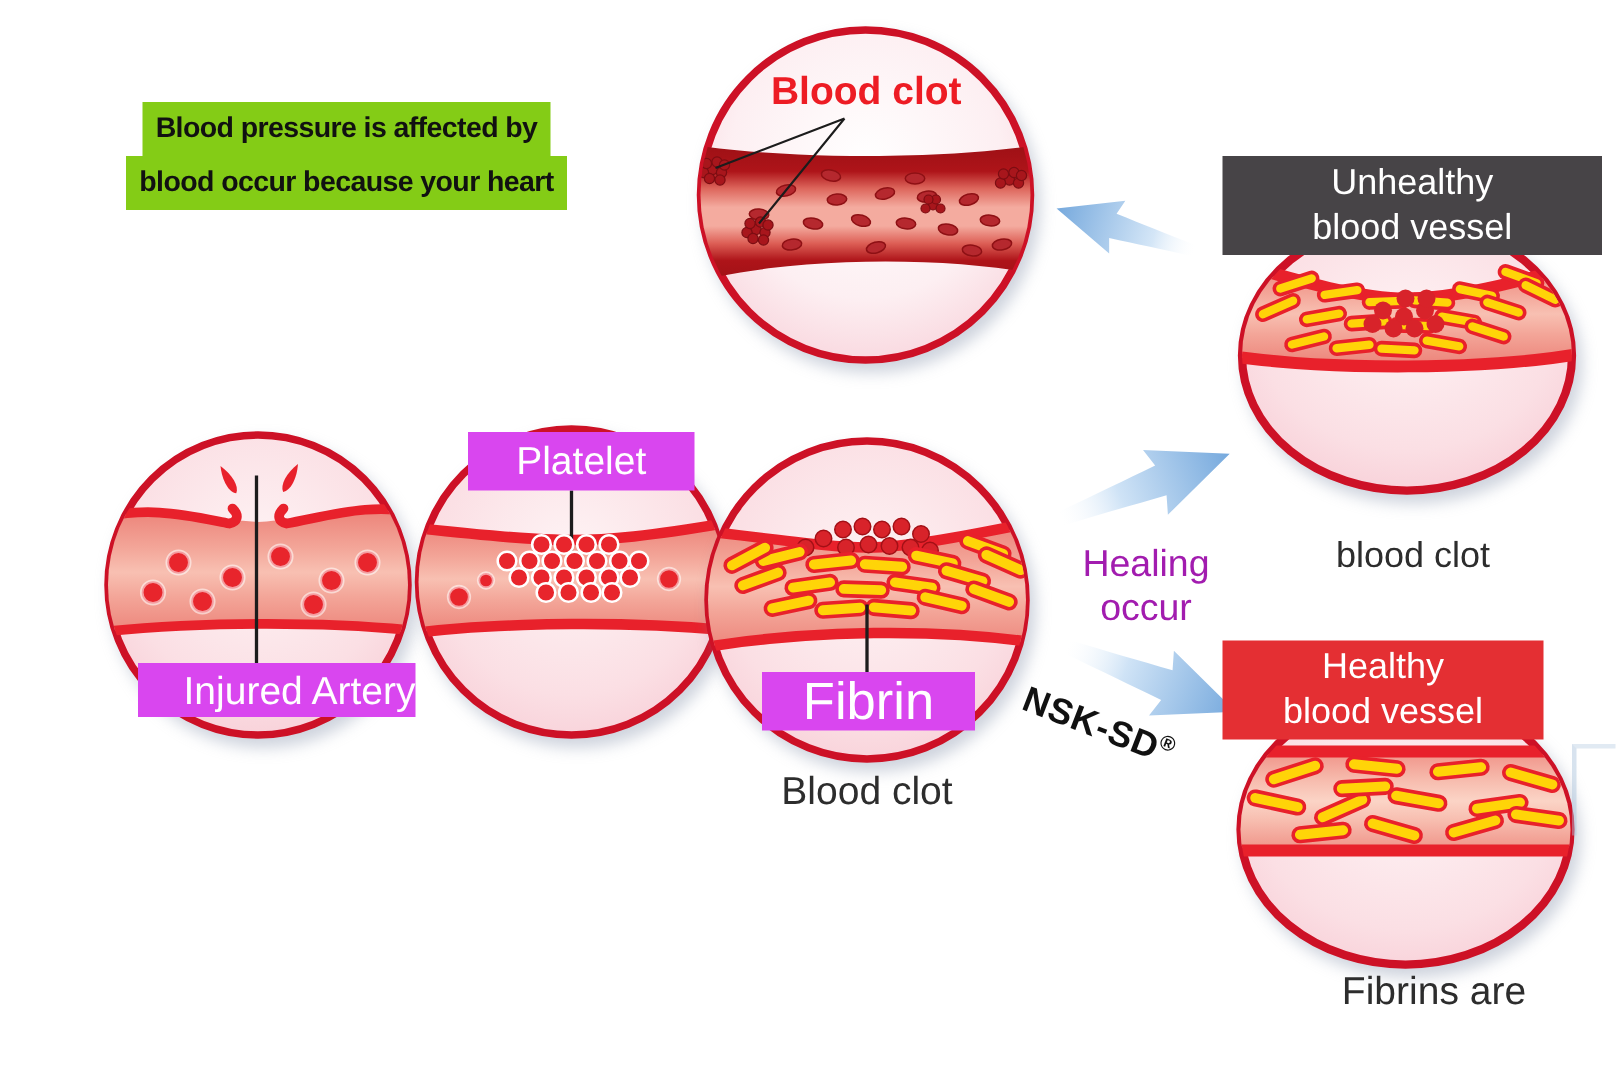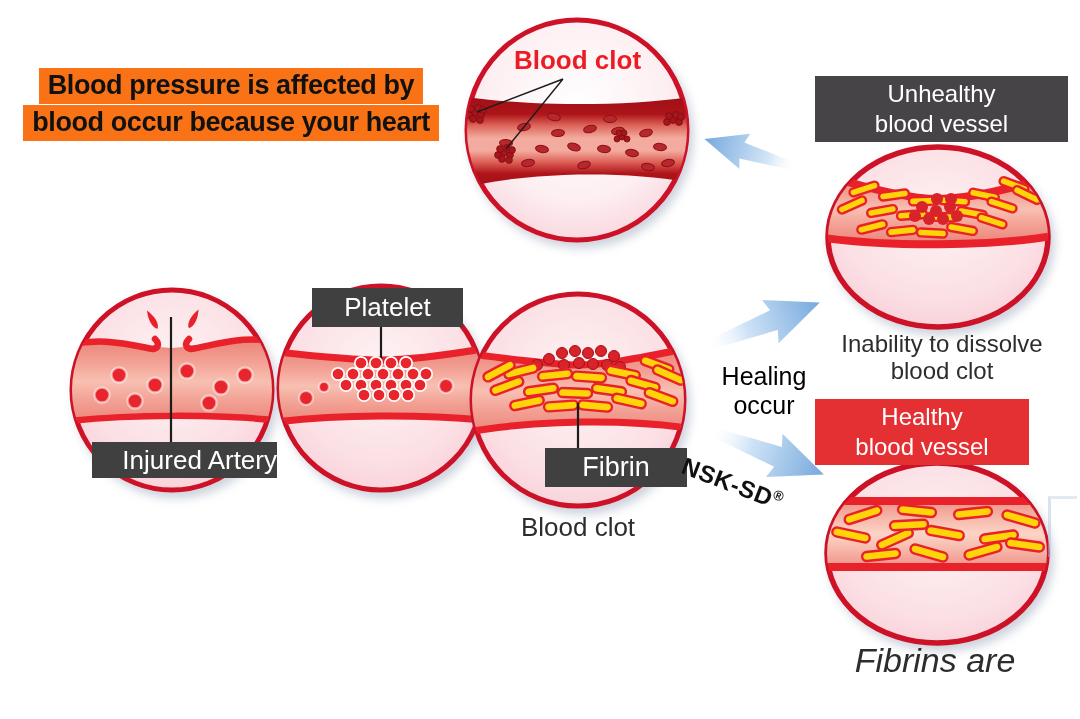--- a/index.html
+++ b/index.html
@@ -2,34 +2,34 @@
 <html><head>
 <meta charset="utf-8">
 <style>
   html,body{margin:0;padding:0;background:#ffffff;}
   #canvas{position:relative;width:1080px;height:719px;background:#ffffff;overflow:hidden;
           font-family:"Liberation Sans","DejaVu Sans",sans-serif;}
   .abs{position:absolute;}
   .circle-svg{position:absolute;filter:drop-shadow(4px 6px 5px rgba(125,140,165,.38));}
   
   .note{left:10px;top:68px;width:442px;text-align:center;z-index:6;line-height:33px;}
-  .note span{display:inline-block;background:#f97316;color:#111111;font-weight:700;
-             font-size:27px;padding:1px 9px 2px;letter-spacing:-.4px;}
+  .note span{display:inline-block;background:#84cc16;color:#111111;font-weight:700;
+             font-size:19px;padding:1px 9px 2px;letter-spacing:-.4px;}
   
   .lblbox{display:flex;flex-direction:column;justify-content:center;
-          color:#ffffff;text-align:center;z-index:5;}
+          color:#ffffff;text-align:center;z-index:5;margin-top:28px;}
   .lbl-red{background:#e42f33;}
   .lbl-dark{background:#474447;}
   .lblbox .l1,.lblbox .l2{display:block;line-height:30px;font-size:24px;font-weight:400;}
-  .tag{z-index:5;display:flex;align-items:center;justify-content:center;background:#404040;
+  .tag{z-index:5;display:flex;align-items:center;justify-content:center;background:#d946ef;
        color:#fff;font-size:26px;font-weight:400;}
   .caption{z-index:5;text-align:center;color:#2d2d2d;font-weight:500;}
   .bloodclot-title{left:505px;top:45px;width:145px;text-align:center;color:#ed1c24;
                    font-weight:700;font-size:26px;z-index:5;}
-  .healing{left:703px;top:362px;width:122px;text-align:center;color:#000000;
+  .healing{left:703px;top:362px;width:122px;text-align:center;color:#a21caf;
            font-size:25px;line-height:29px;font-weight:500;z-index:5;}
   .nsk{left:688px;top:452px;width:140px;color:#111;font-weight:700;font-size:24px;
        transform:rotate(21deg);transform-origin:left top;z-index:5;letter-spacing:.5px;}
   .nsk .reg{font-size:14px;vertical-align:super;}
   .arrow-svg{position:absolute;z-index:2;}
   .artifact{left:1048px;top:496px;width:26px;height:58px;z-index:1;
             border-left:3px solid rgba(170,195,220,.45);border-top:3px solid rgba(170,195,220,.35);}
 </style>
 </head>
 <body>
@@ -192,21 +192,21 @@
           <circle cx="113" cy="56" r="6"></circle>
           <circle cx="127" cy="56" r="6"></circle>
       </g>
     </g>
   </svg>
   <div class="abs lblbox lbl-dark" style="left:815px;top:76px;width:253px;height:66px;">
     <span class="l1">Unhealthy</span>
     <span class="l2">blood vessel</span>
   </div>
   <div class="abs caption" style="left:808px;top:330px;width:268px;font-size:24px;line-height:27px;">
-    <span>Inability to dissolve</span><br>
+    <br>
     <span>blood clot</span>
   </div>
 
   <svg class="circle-svg" style="left:69px;top:287px;" width="206" height="206" viewBox="0 0 206 206">
     <defs>
       <radialGradient id="ic-bg" cx="50%" cy="40%" r="75%">
         <stop offset="0" stop-color="#fef4f5"></stop>
           <stop offset=".6" stop-color="#fbdfe4"></stop>
         <stop offset="1" stop-color="#f6c6d0"></stop>
       </radialGradient>
@@ -356,21 +356,21 @@
         <rect x="-17" y="-4.5" width="34" height="9" rx="4.5" transform="translate(58,112) rotate(-12)"></rect>
         <rect x="-17" y="-4.5" width="34" height="9" rx="4.5" transform="translate(92,115) rotate(-4)"></rect>
         <rect x="-17" y="-4.5" width="34" height="9" rx="4.5" transform="translate(126,115) rotate(5)"></rect>
         <rect x="-17" y="-4.5" width="34" height="9" rx="4.5" transform="translate(160,110) rotate(13)"></rect>
         <rect x="-17" y="-4.5" width="34" height="9" rx="4.5" transform="translate(30,80) rotate(-28)"></rect>
         <rect x="-17" y="-4.5" width="34" height="9" rx="4.5" transform="translate(192,106) rotate(20)"></rect>
       </g>
       <line x1="109" y1="112" x2="109" y2="158" stroke="#1c1c1c" stroke-width="2.2"></line>
     </g>
   </svg>
-  <div class="abs tag" style="left:508px;top:448px;width:142px;height:39px;font-size:27px;margin-left:37px;">
+  <div class="abs tag" style="left:508px;top:448px;width:142px;height:39px;font-size:35px;">
     <span>Fibrin</span>
   </div>
   <div class="abs caption" style="left:488px;top:512px;width:180px;font-size:26px;line-height:31px;">
     <span>Blood clot</span><br>
   </div>
 
   <svg class="arrow-svg" style="left:700px;top:297px;transform:rotate(-21deg);" width="128" height="54" viewBox="0 0 130 56">
     <defs>
         <linearGradient id="ar2" x1="0" y1="0" x2="1" y2="0">
       <stop offset="0" stop-color="#ffffff" stop-opacity=".15"></stop>
@@ -435,19 +435,19 @@
         <rect x="-19" y="-4.5" width="38" height="9" rx="4.5" transform="translate(160,92) rotate(-16)"></rect>
         <rect x="-19" y="-4.5" width="38" height="9" rx="4.5" transform="translate(202,86) rotate(8)"></rect>
         <rect x="-19" y="-4.5" width="38" height="9" rx="4.5" transform="translate(86,66) rotate(-3)"></rect>
       </g>
     </g>
   </svg>
   <div class="abs lblbox lbl-red" style="left:815px;top:399px;width:214px;height:66px;">
     <span class="l1">Healthy</span>
     <span class="l2">blood vessel</span>
   </div>
-  <div class="abs caption" style="left:835px;top:645px;width:200px;font-size:34px;line-height:31px;font-style:italic;">
+  <div class="abs caption" style="left:856px;top:645px;width:200px;font-size:26px;line-height:31px;">
     <span>Fibrins are</span><br>
   </div>
 
   <div class="abs artifact"></div>
 
 </div>
 
 </body></html>

